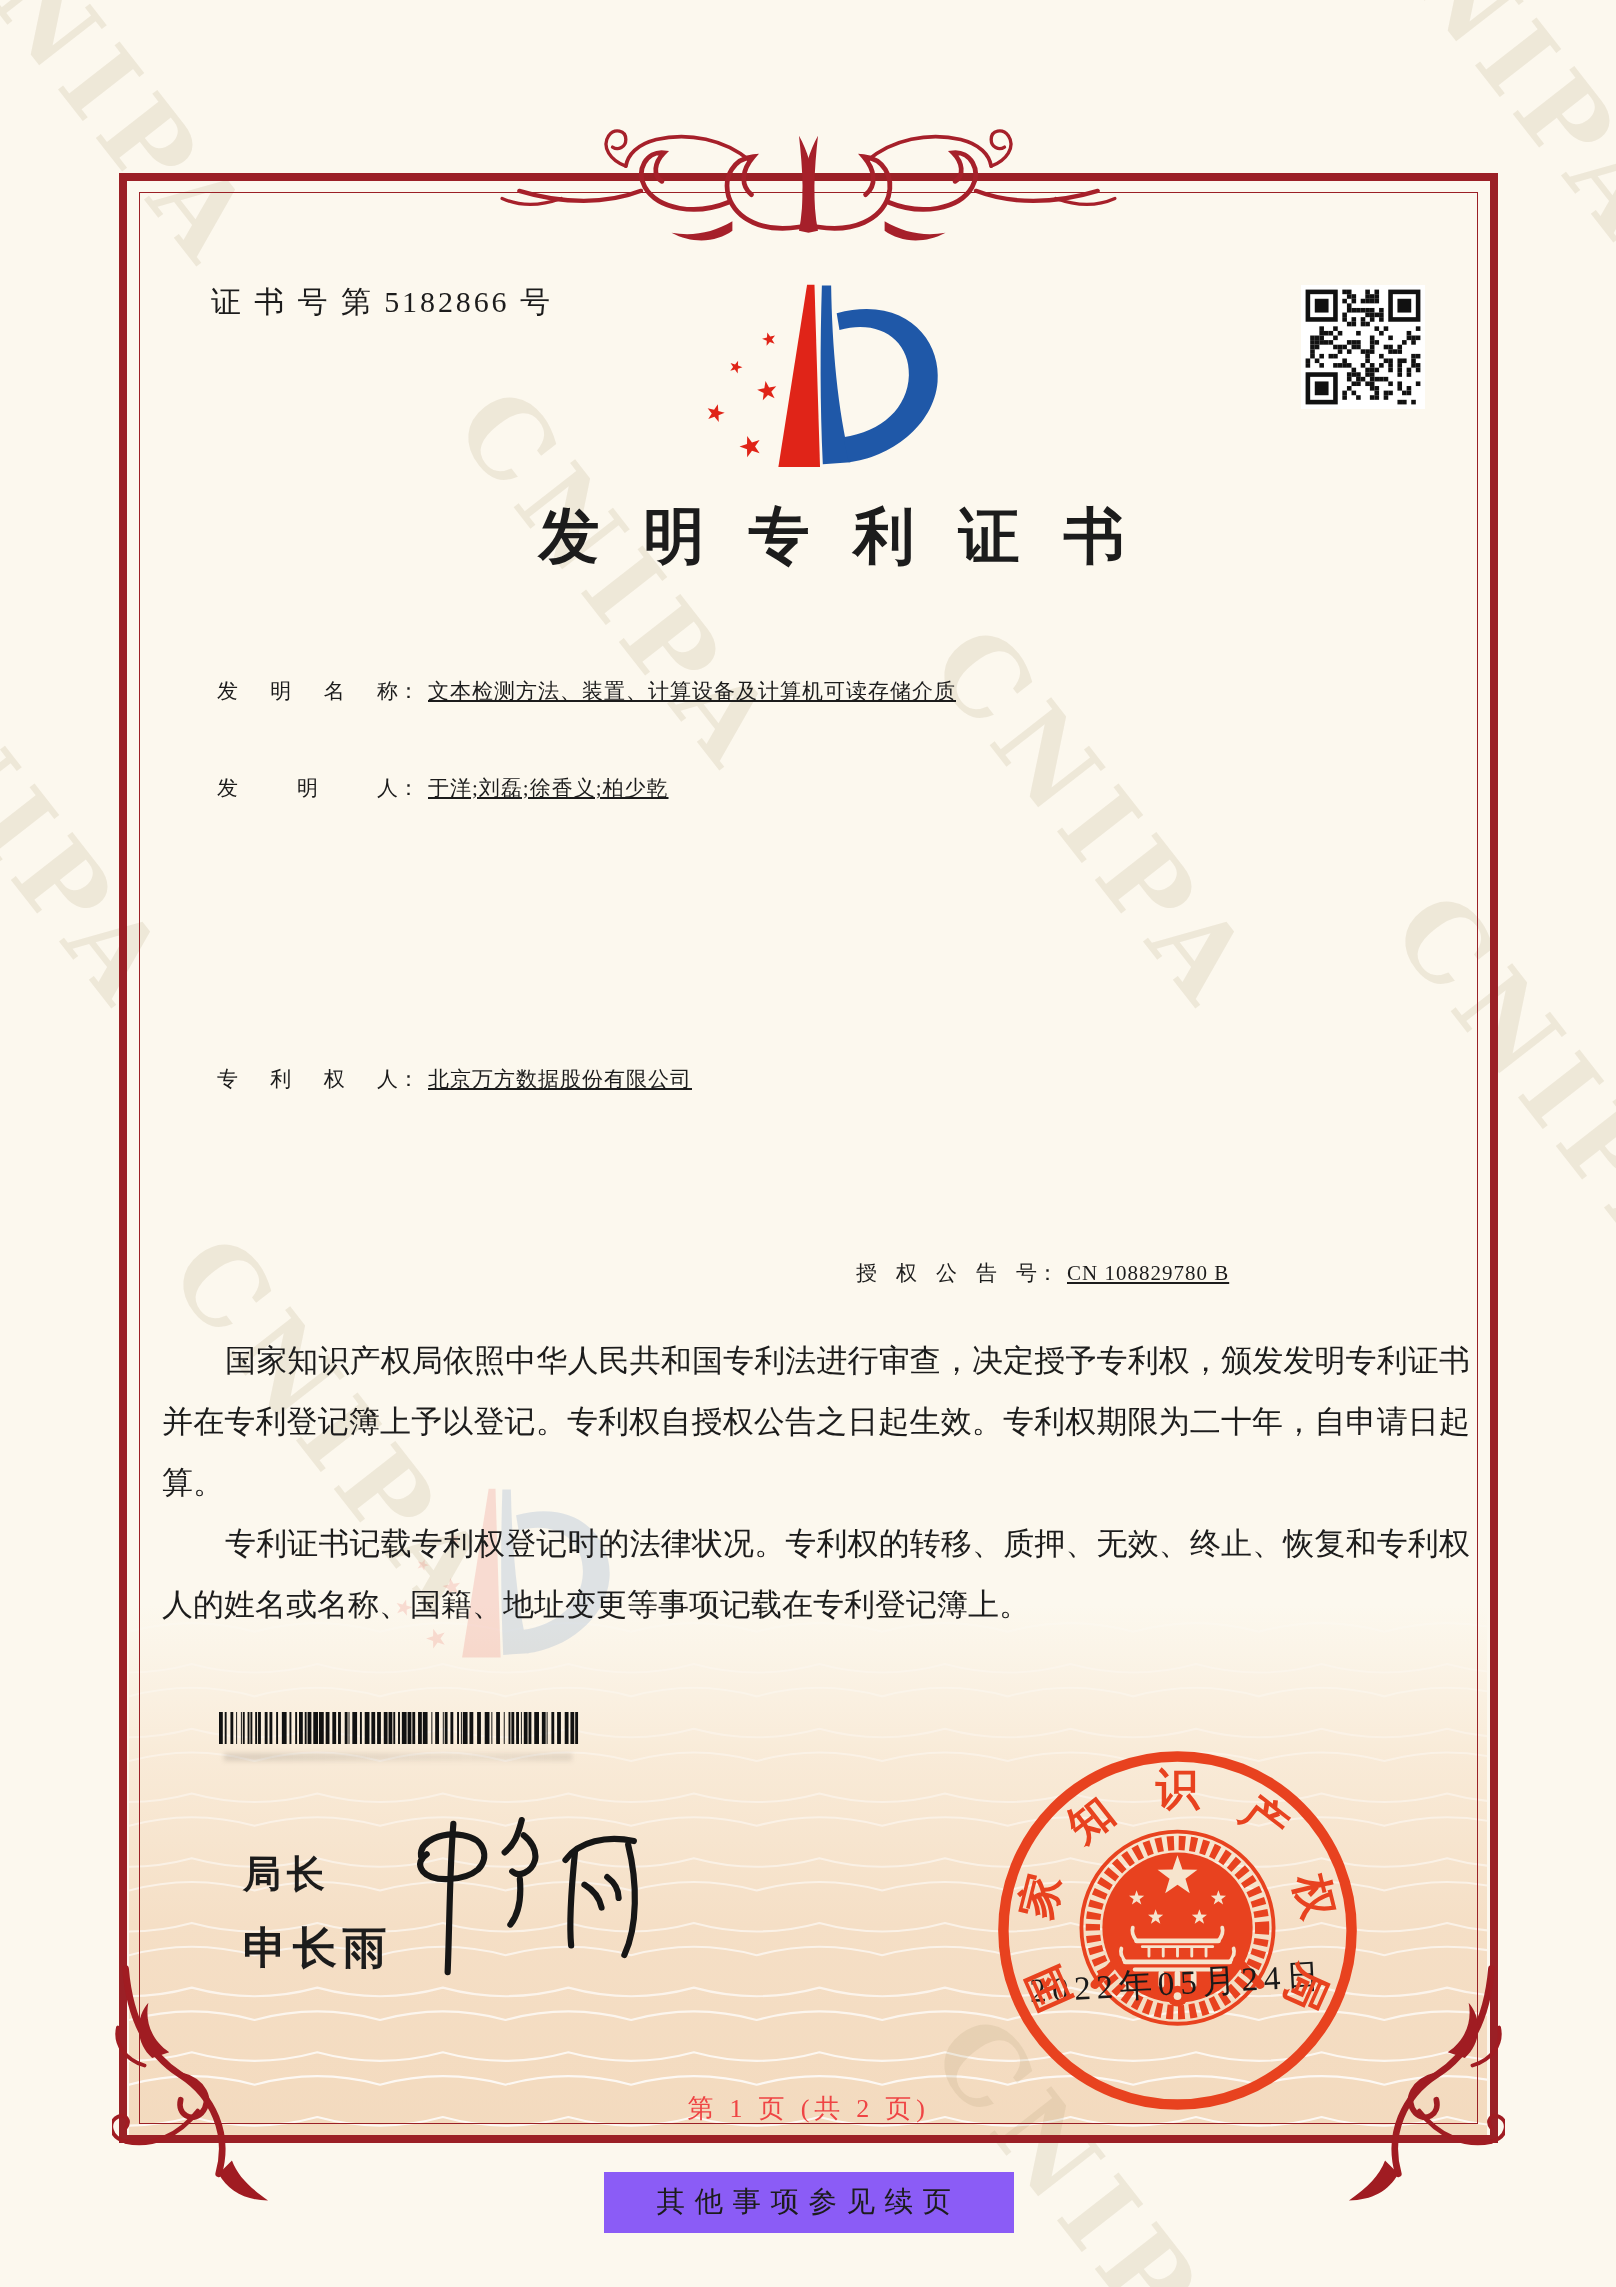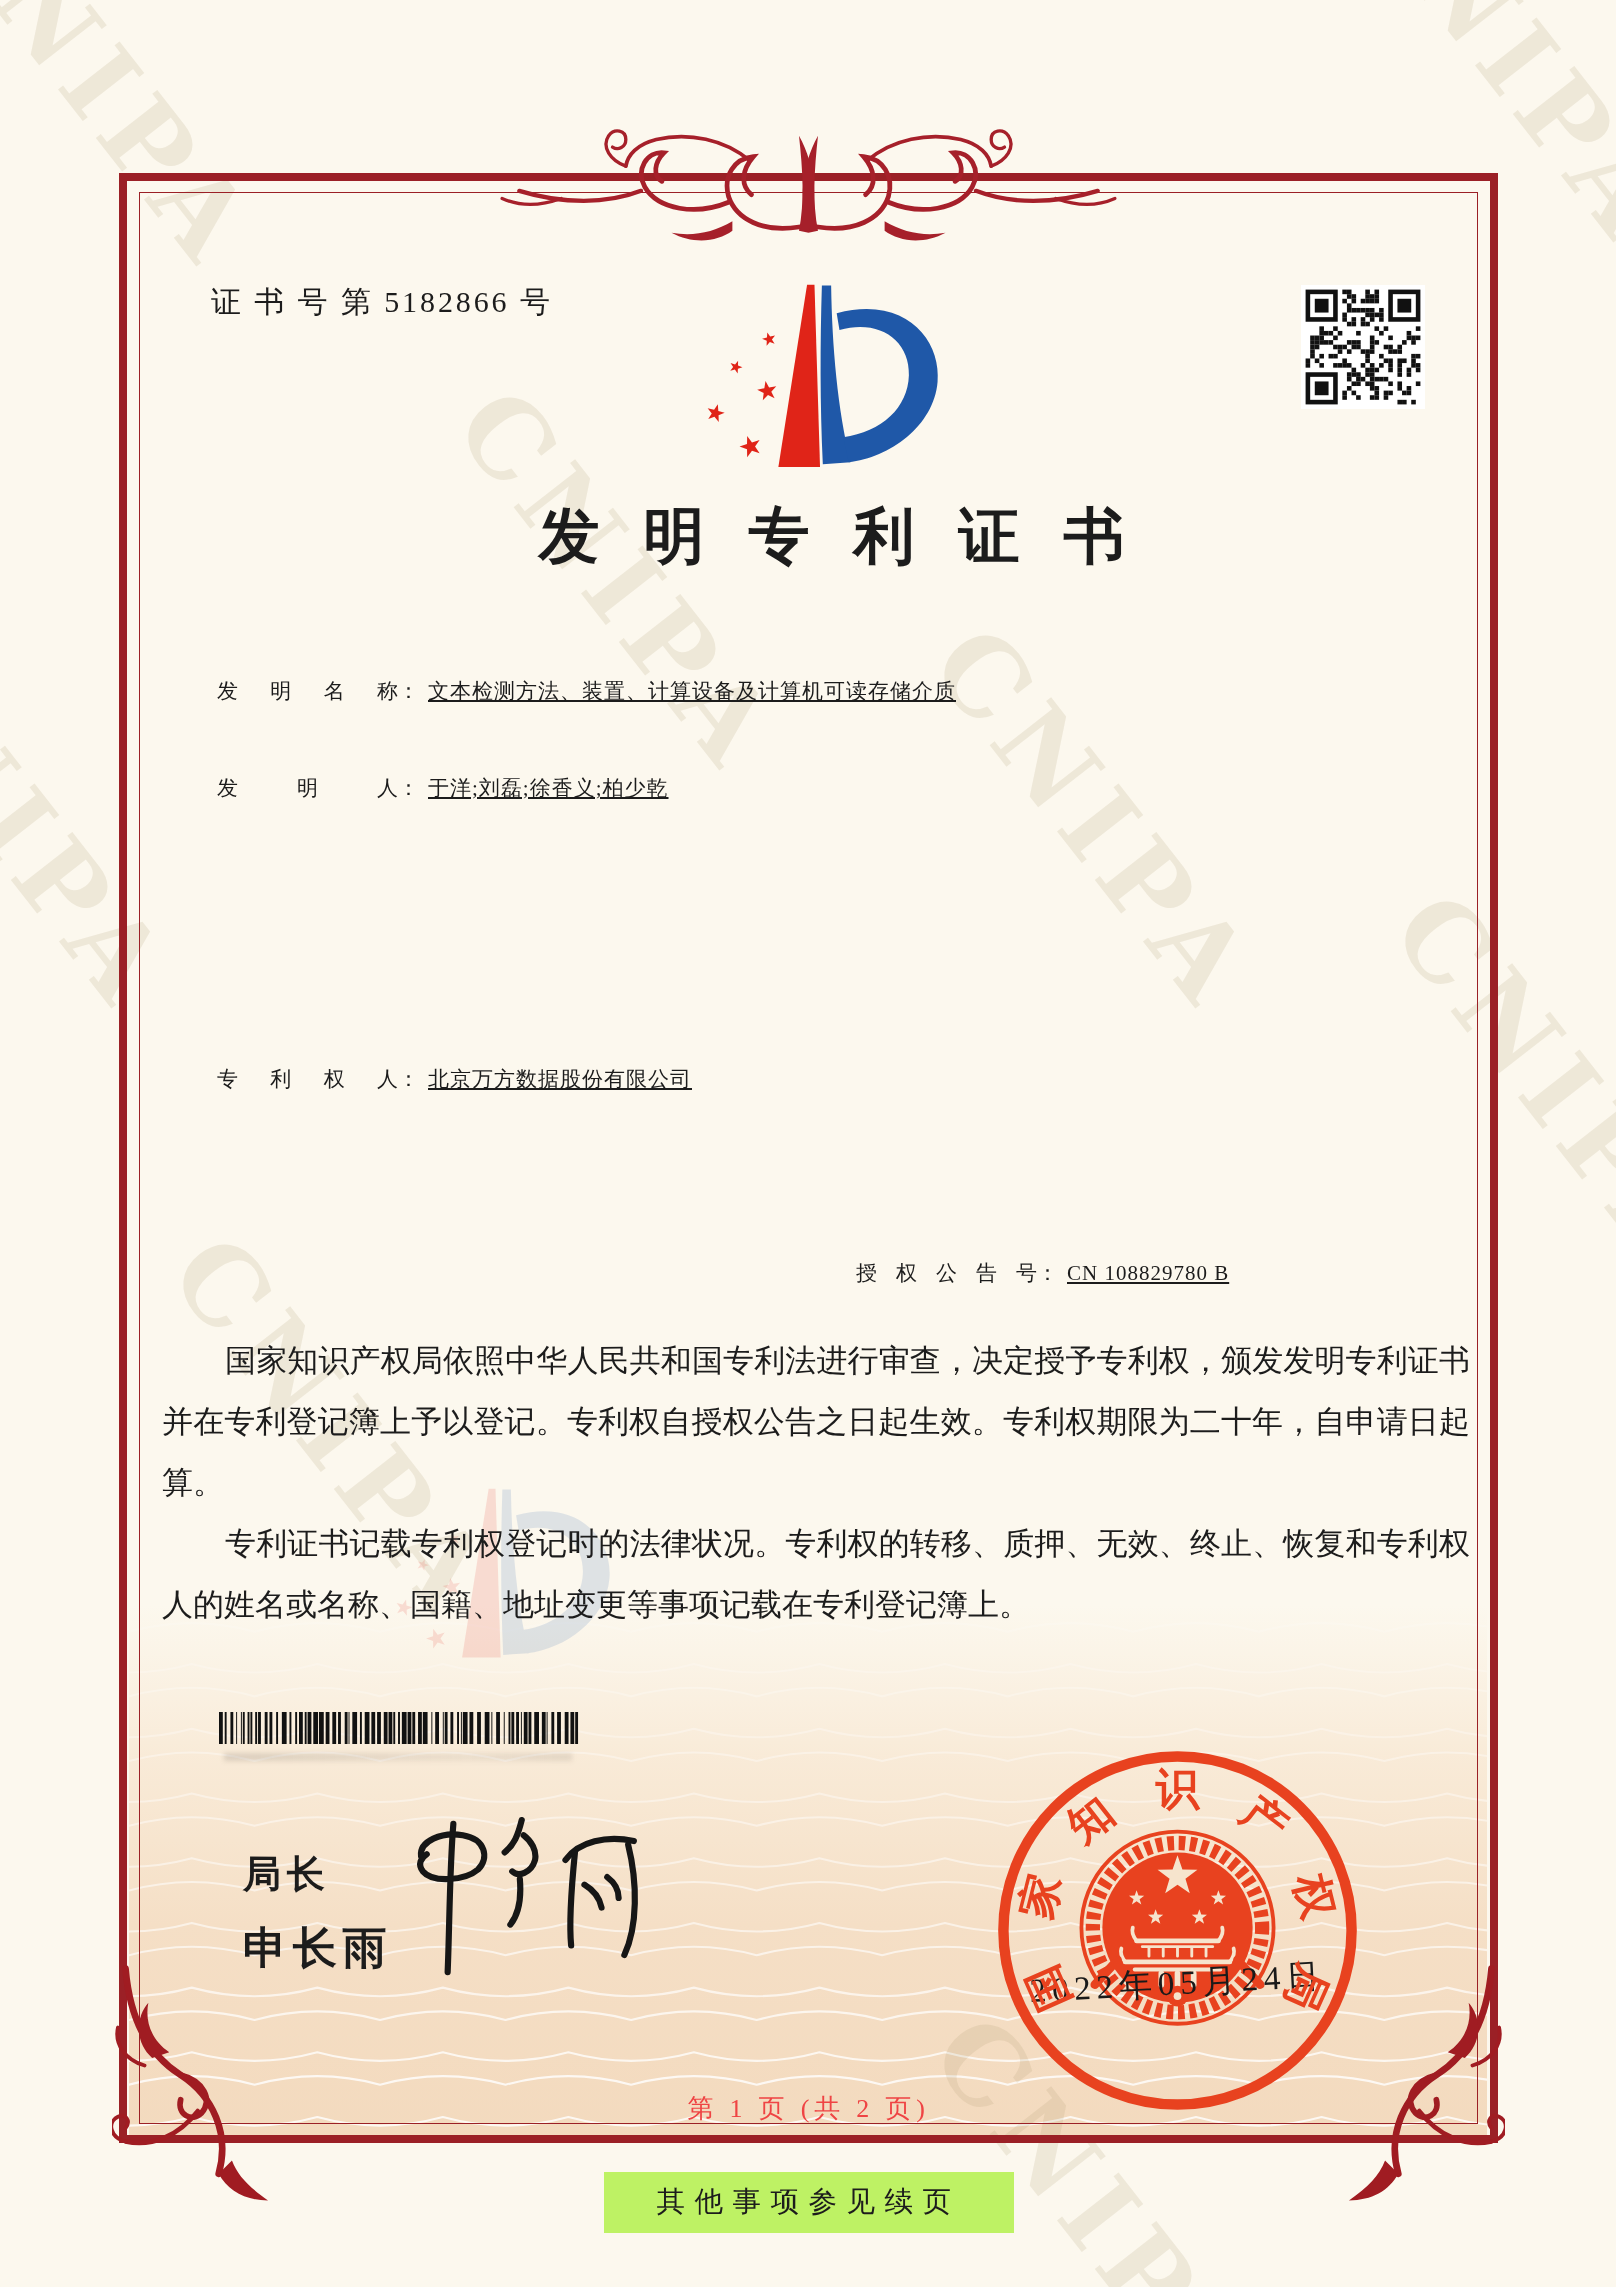--- a/index.html
+++ b/index.html
@@ -54,21 +54,21 @@
   .signer-name{position:absolute;left:243px;top:1919px;font-size:44px;font-weight:600;
     font-family:"Liberation Sans","DejaVu Sans",sans-serif;letter-spacing:5.7px;z-index:4;}
   .signature{position:absolute;left:379px;top:1803px;width:295px;height:190px;z-index:4;}
   
   .seal{position:absolute;left:992px;top:1745px;width:371px;height:371px;z-index:5;}
   .sealchar{font-size:46px;font-weight:bold;font-family:"Liberation Serif","DejaVu Serif",serif;}
   
   .page-num{position:absolute;left:0;right:0;top:2091px;text-align:center;font-size:26px;
     letter-spacing:4.8px;z-index:4;color:#ef4444;}
   .note-box{position:absolute;left:50%;top:2172px;transform:translateX(-50%);
-    background:#bef264;padding:11.4px 53px;font-size:28.5px;letter-spacing:9.5px;z-index:4;}
+    background:#8b5cf6;padding:11.4px 53px;font-size:28.5px;letter-spacing:9.5px;z-index:4;}
 </style>
 </head>
 <body>
 
 <svg width="0" height="0" style="position:absolute" aria-hidden="true">
   <defs>
     <path id="star5" d="M0,-20 L4.7,-6.47 L19.02,-6.18 L7.6,2.47 L11.76,16.18 L0,8 L-11.76,16.18 L-7.6,2.47 L-19.02,-6.18 L-4.7,-6.47 Z"></path>
     <g id="cnipa-logo">
       <path d="M149,5 L157,5 L163,202 L118,202 Z" fill="#e02418"></path>
       <path d="M165,6 L175,6 C176,72 182,140 196,197 L166,199 C163,134 163,70 165,6 Z" fill="#1f58a8"></path>

